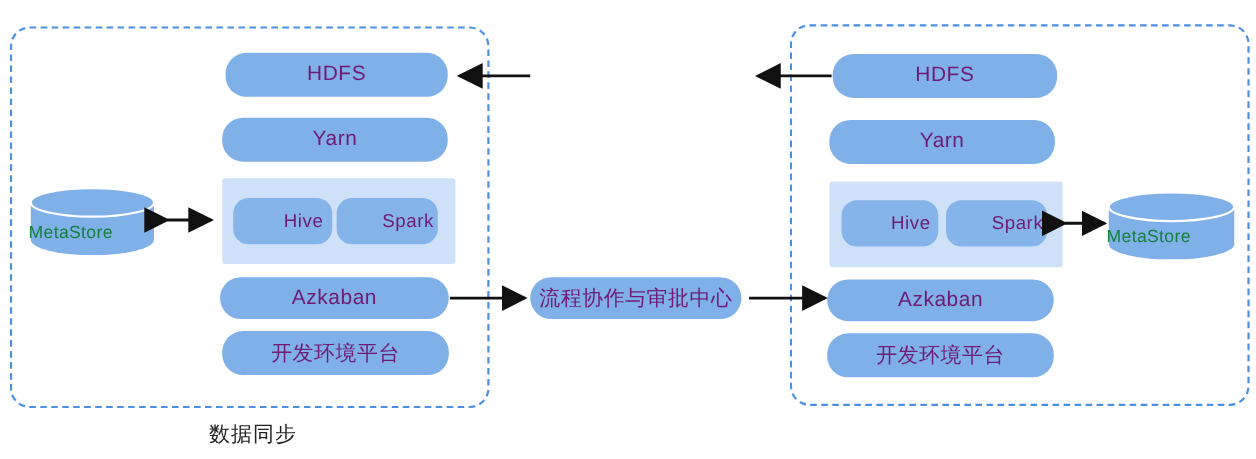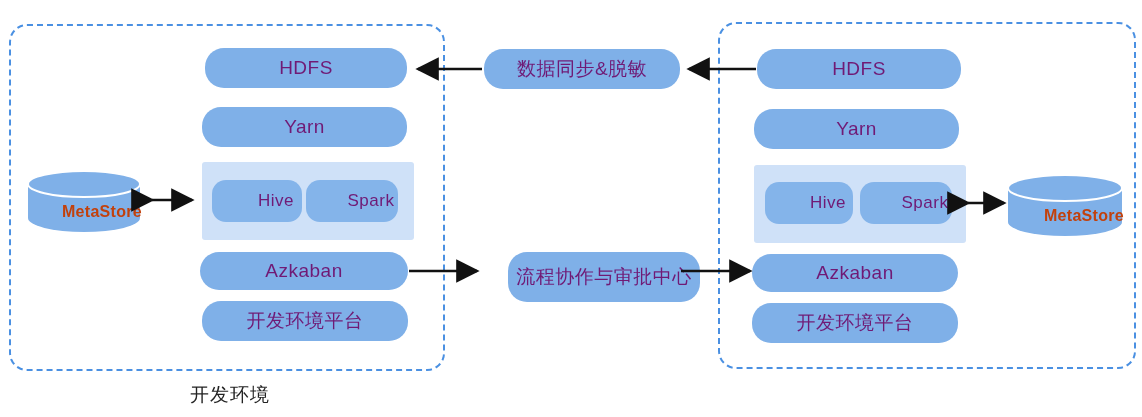--- a/index.html
+++ b/index.html
@@ -77,35 +77,35 @@
   #prod-yarn     { left: 754px; top: 109px; width: 205px; height: 40px; }
   #prod-engines  { left: 754px; top: 165px; width: 212px; height: 78px;
                    background: #cfe1f8; border-radius: 3px; }
   #prod-hive     { left: 765px; top: 182px; width: 88px;  height: 42px; }
   #prod-spark    { left: 860px; top: 182px; width: 92px;  height: 42px; }
   #prod-azkaban  { left: 752px; top: 254px; width: 206px; height: 38px; }
   #prod-platform { left: 752px; top: 303px; width: 206px; height: 40px; }
 
   
   #sync-box     { left: 484px; top: 49px;  width: 196px; height: 40px; }
-  #workflow-box { left: 508px; top: 252px; width: 192px; height: 50px; }
+  #workflow-box { left: 482px; top: 252px; width: 192px; height: 38px; }
 
   
   .cylinder {
     position: absolute;
   }
   .cylinder svg { display: block; }
   .cylinder .cyl-label {
     position: absolute;
     left: 0;
     width: 100%;
-    text-align: right;
-    color: #c2410c;
+    text-align: left;
+    color: #15803d;
     font-size: 16px;
-    font-weight: bold;
+    font-weight: normal;
     letter-spacing: 0.3px;
     white-space: nowrap;
     pointer-events: none;
   }
   #metastore-dev  { left: 26px;   top: 170px; width: 116px; height: 62px; }
   #metastore-dev  .cyl-label { top: 33px; }
   #metastore-prod { left: 1006px; top: 174px; width: 118px; height: 62px; }
   #metastore-prod .cyl-label { top: 33px; }
 
   
@@ -145,41 +145,40 @@
   <div id="prod-engines" class="comp-box"></div>
 
   <div class="comp-box small" id="prod-hive">Hive</div>
 
   <div class="comp-box small" id="prod-spark">Spark</div>
 
   <div class="comp-box" id="prod-azkaban">Azkaban</div>
 
   <div class="comp-box" id="prod-platform">开发环境平台</div>
 
-  <div class="comp-box" id="sync-box">数据同步&amp;脱敏</div>
 
   <div class="comp-box" id="workflow-box">流程协作与审批中心</div>
 
   <div class="cylinder" id="metastore-dev">
     <svg width="116" height="62" viewBox="0 0 116 62">
       <path d="M2,14 L2,48 A56,14 0 0 0 114,48 L114,14 Z" fill="#7fb0e8"></path>
       <ellipse cx="58" cy="14" rx="56" ry="13" fill="#7fb0e8" stroke="#ffffff" stroke-width="2"></ellipse>
     </svg>
     <div class="cyl-label">MetaStore</div>
   </div>
 
   <div class="cylinder" id="metastore-prod">
     <svg width="118" height="62" viewBox="0 0 118 62">
       <path d="M2,14 L2,48 A57,14 0 0 0 116,48 L116,14 Z" fill="#7fb0e8"></path>
       <ellipse cx="59" cy="14" rx="57" ry="13" fill="#7fb0e8" stroke="#ffffff" stroke-width="2"></ellipse>
     </svg>
     <div class="cyl-label">MetaStore</div>
   </div>
 
-  <div class="env-caption" id="env-dev-caption">开发环境</div>
+  <div class="env-caption" id="env-dev-caption">数据同步</div>
 
   <svg class="arrow-layer">
     <defs>
       <marker id="ah-right" markerWidth="9" markerHeight="9" refX="8" refY="4.5" orient="auto" markerUnits="strokeWidth">
         <path d="M0,0 L9,4.5 L0,9 Z" fill="#111111"></path>
       </marker>
       <marker id="ah-left" markerWidth="9" markerHeight="9" refX="8" refY="4.5" orient="auto" markerUnits="strokeWidth">
         <path d="M0,0 L9,4.5 L0,9 Z" fill="#111111"></path>
       </marker>
     </defs>

